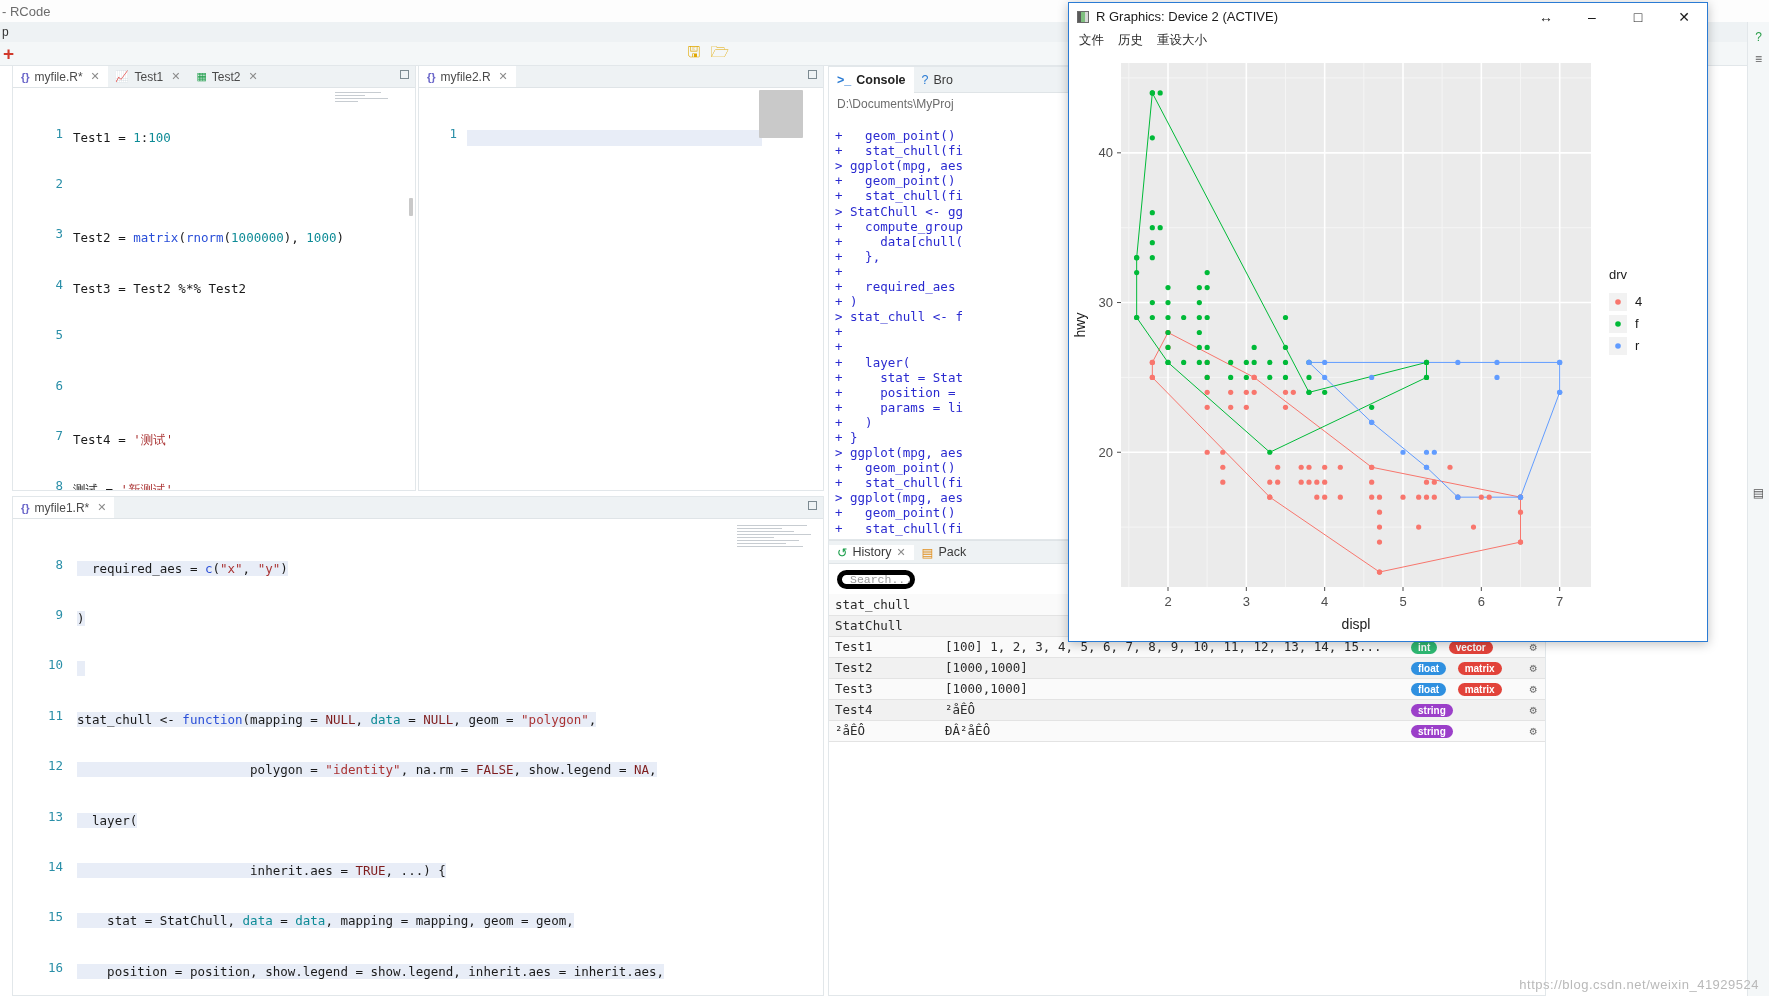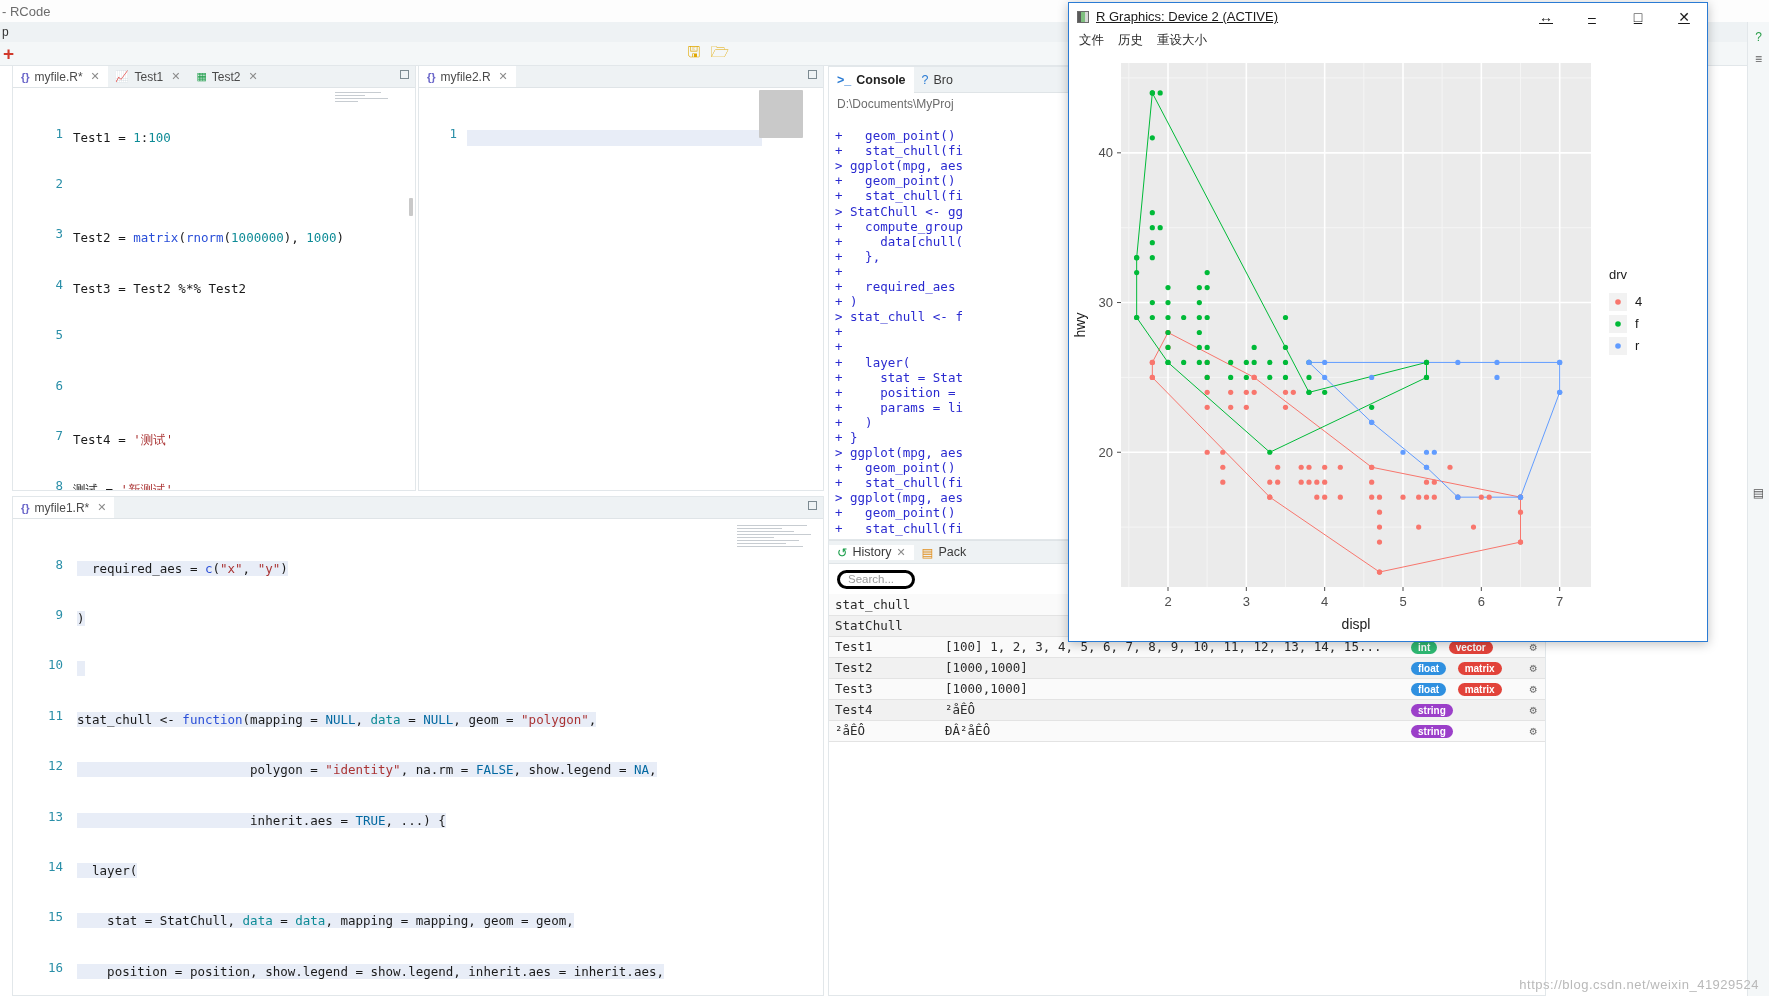--- a/index.html
+++ b/index.html
@@ -61,21 +61,21 @@
   .gutter {
     position:absolute; left:0; top:0; width:56px; height:100%;
     text-align:right; color:#2a8fa8; padding-top:4px;
   }
   .gutter div { padding-right:6px; }
   .codearea { position:absolute; left:60px; top:4px; right:0; padding-top:4px; }
   .codearea .ln { height:16.8px; }
   .hl { background:#e8edf7; }
 
   .k-blue   { color:#2a4fd8; }
-  .k-red    { color:#0369a1; }
+  .k-red    { color:#7f1d1d; }
   .k-dred   { color:#a33; }
   .k-teal   { color:#0d8b96; }
   .k-black  { color:#1a1a1a; }
 
   .minimap {
     position:absolute; right:4px; top:4px; width:76px; height:46px;
     opacity:.55;
   }
   .minimap i {
     display:block; height:1.4px; margin-bottom:1.6px; background:#9aa4ad;
@@ -107,23 +107,23 @@
 
   
   .hist-tabs {
     height:24px; background:#eef2f4; display:flex; align-items:center;
     border-top:1px solid #dfe4e7; border-bottom:1px solid #dfe4e7; font-size:12.5px;
   }
   .hist-tabs .ct { display:flex; align-items:center; gap:5px; padding:0 8px; color:#3a3a3a; }
   .hist-tabs .ct.active { background:#fff; }
   .search-row { height:30px; display:flex; align-items:center; padding-left:8px; background:#fff;}
   .search-box {
-    width:78px; height:19px; border:3px solid #000000; border-radius:10px;
+    width:78px; height:19px; border:5px solid #000000; border-radius:10px;
     font-size:11.5px; color:#9b9b9b; padding:0 8px; background:#fff;
-    display:flex; align-items:center;
+    display:flex; align-items:center;font-family:Liberation Mono, monospace;
   }
   .var-table { width:100%; border-collapse:collapse; font-size:12.5px;
                font-family:"DejaVu Sans Mono", monospace; }
   .var-table tr { height:21px; }
   .var-table tr:nth-child(odd) { background:#fafafa; }
   .var-table tr:nth-child(even) { background:#f1f1f1; }
   .var-table td { border-bottom:1px solid #e3e3e3; padding:0 6px; color:#2b2b2b;
                   white-space:nowrap; overflow:hidden; }
   .var-name { width:110px;margin-left:32px; }
   .var-val  { color:#4a4a4a; }
@@ -145,21 +145,21 @@
   }
   .rs-ico { font-size:12px; color:#5a5a5a; text-align:center; margin-top:8px; }
 
   
   .rgwin {
     position:absolute; background:#fff; border:1px solid #2a7bd4;
     box-shadow:0 2px 10px rgba(0,0,0,.25);
   }
   .rg-title {
     height:27px; display:flex; align-items:center; background:#fff;
-    padding-left:8px; font-size:13px; color:#1a1a1a;text-decoration:underline;
+    padding-left:8px; font-size:13px; color:#1a1a1a;
   }
   .rg-ico { width:12px; height:12px; margin-right:7px;
             background:linear-gradient(90deg,#5a5a5a 0 34%,#7fbf7f 34% 67%,#d8d8d8 67% 100%);
             border:1px solid #6a6a6a; }
   .rg-ctrls { margin-left:auto; display:flex; align-items:center; }
   .rg-ctrls span { width:46px; text-align:center; font-size:14px; color:#1a1a1a; }
   .rg-menu {
     height:21px; display:flex; align-items:center; gap:14px;
     padding-left:10px; font-size:12.5px; color:#2b2b2b; background:#fff;
   }
@@ -292,22 +292,22 @@
         
         
         
       </div>
       <div class="codearea code" style="left:64px;">
         <div class="ln"><span class="hl"><span class="k-black">  required_aes = </span><span class="k-blue">c</span><span class="k-black">(</span><span class="k-dred">"x"</span><span class="k-black">, </span><span class="k-dred">"y"</span><span class="k-black">)</span></span></div>
         <div class="ln"><span class="hl"><span class="k-black">)</span></span></div>
         <div class="ln"><span class="hl">&nbsp;</span></div>
         <div class="ln"><span class="hl"><span class="k-black">stat_chull &lt;- </span><span class="k-blue">function</span><span class="k-black">(mapping = </span><span class="k-red">NULL</span><span class="k-black">, </span><span class="k-teal">data</span><span class="k-black"> = </span><span class="k-red">NULL</span><span class="k-black">, geom = </span><span class="k-dred">"polygon"</span><span class="k-black">,</span></span></div>
         <div class="ln"><span class="hl"><span class="k-black">                       polygon = </span><span class="k-dred">"identity"</span><span class="k-black">, na.rm = </span><span class="k-red">FALSE</span><span class="k-black">, show.legend = </span><span class="k-red">NA</span><span class="k-black">,</span></span></div>
+        <div class="ln"><span class="hl"><span class="k-black">  layer(</span></span></div>
         <div class="ln"><span class="hl"><span class="k-black">                       inherit.aes = </span><span class="k-red">TRUE</span><span class="k-black">, ...) {</span></span></div>
-        <div class="ln"><span class="hl"><span class="k-black">  layer(</span></span></div>
         <div class="ln"><span class="hl"><span class="k-black">    stat = StatChull, </span><span class="k-teal">data</span><span class="k-black"> = </span><span class="k-teal">data</span><span class="k-black">, mapping = mapping, geom = geom,</span></span></div>
         <div class="ln"><span class="hl"><span class="k-black">    position = position, show.legend = show.legend, inherit.aes = inherit.aes,</span></span></div>
         
         
         
         
         
         
         
         

